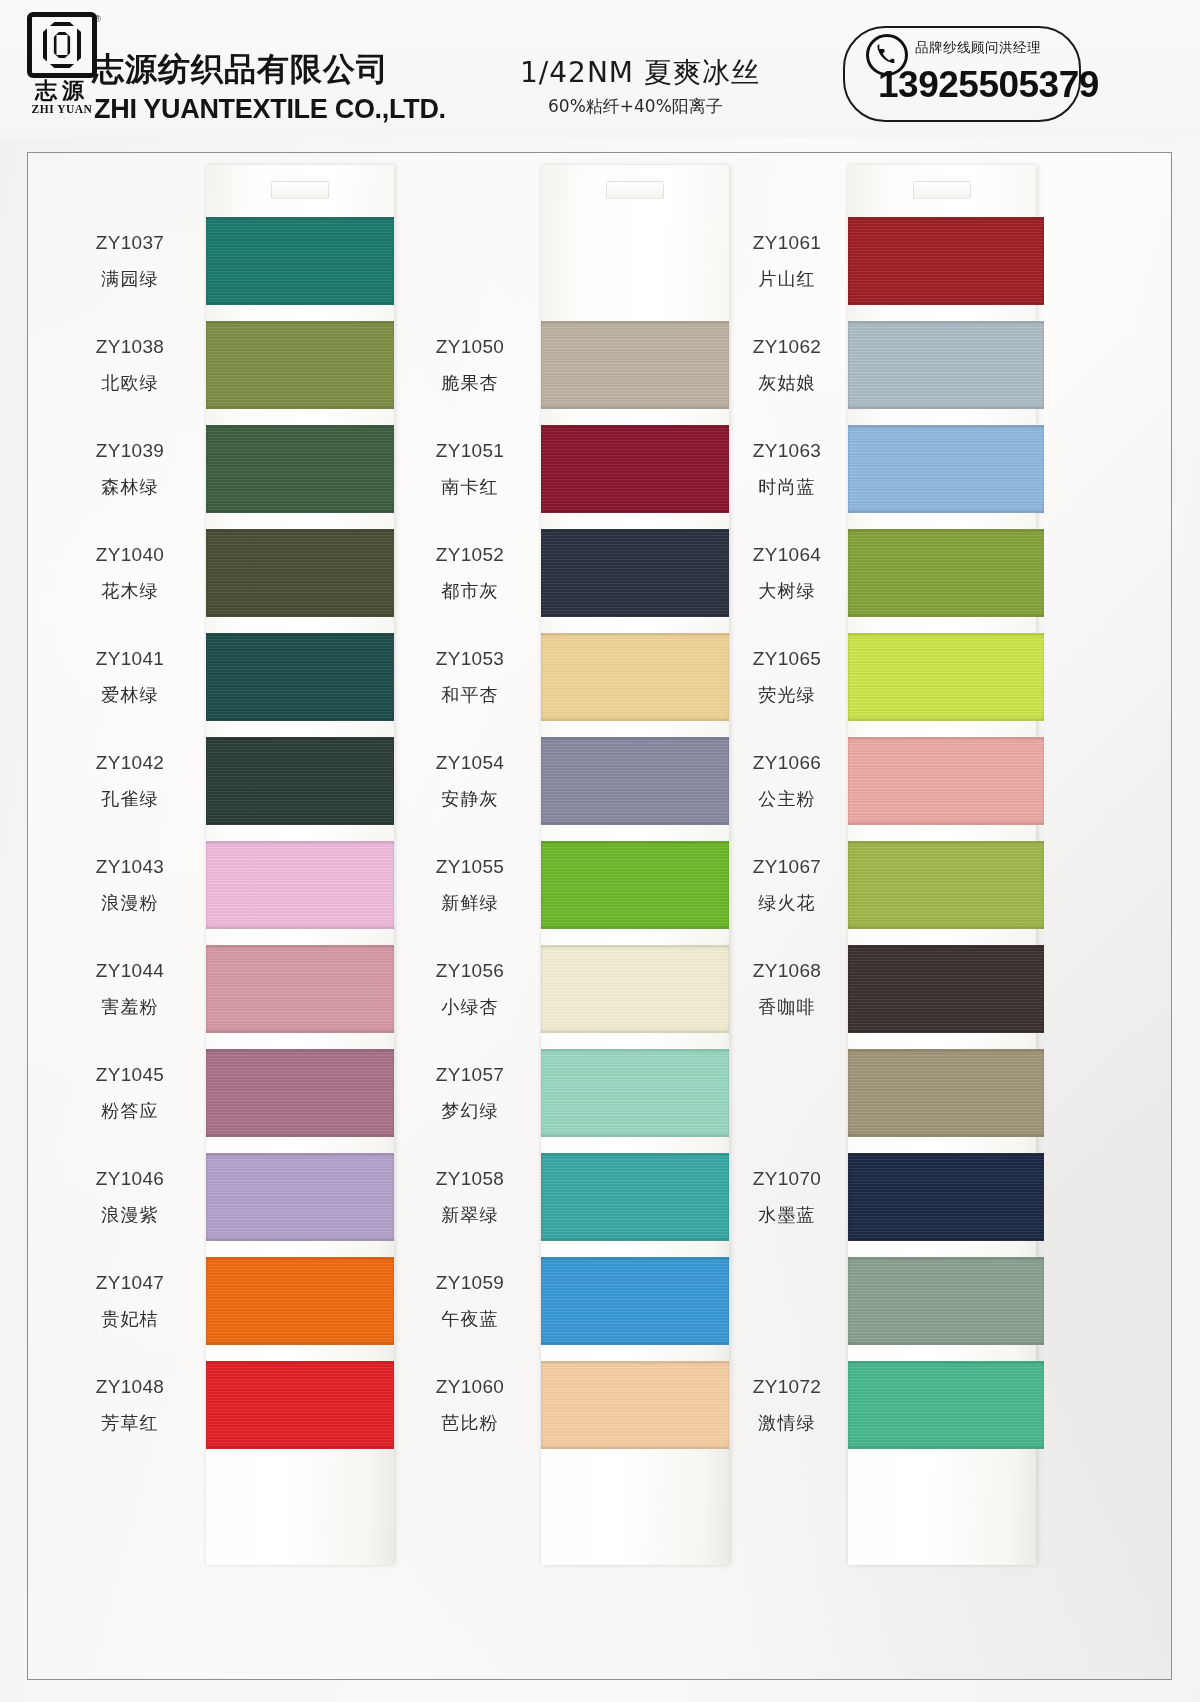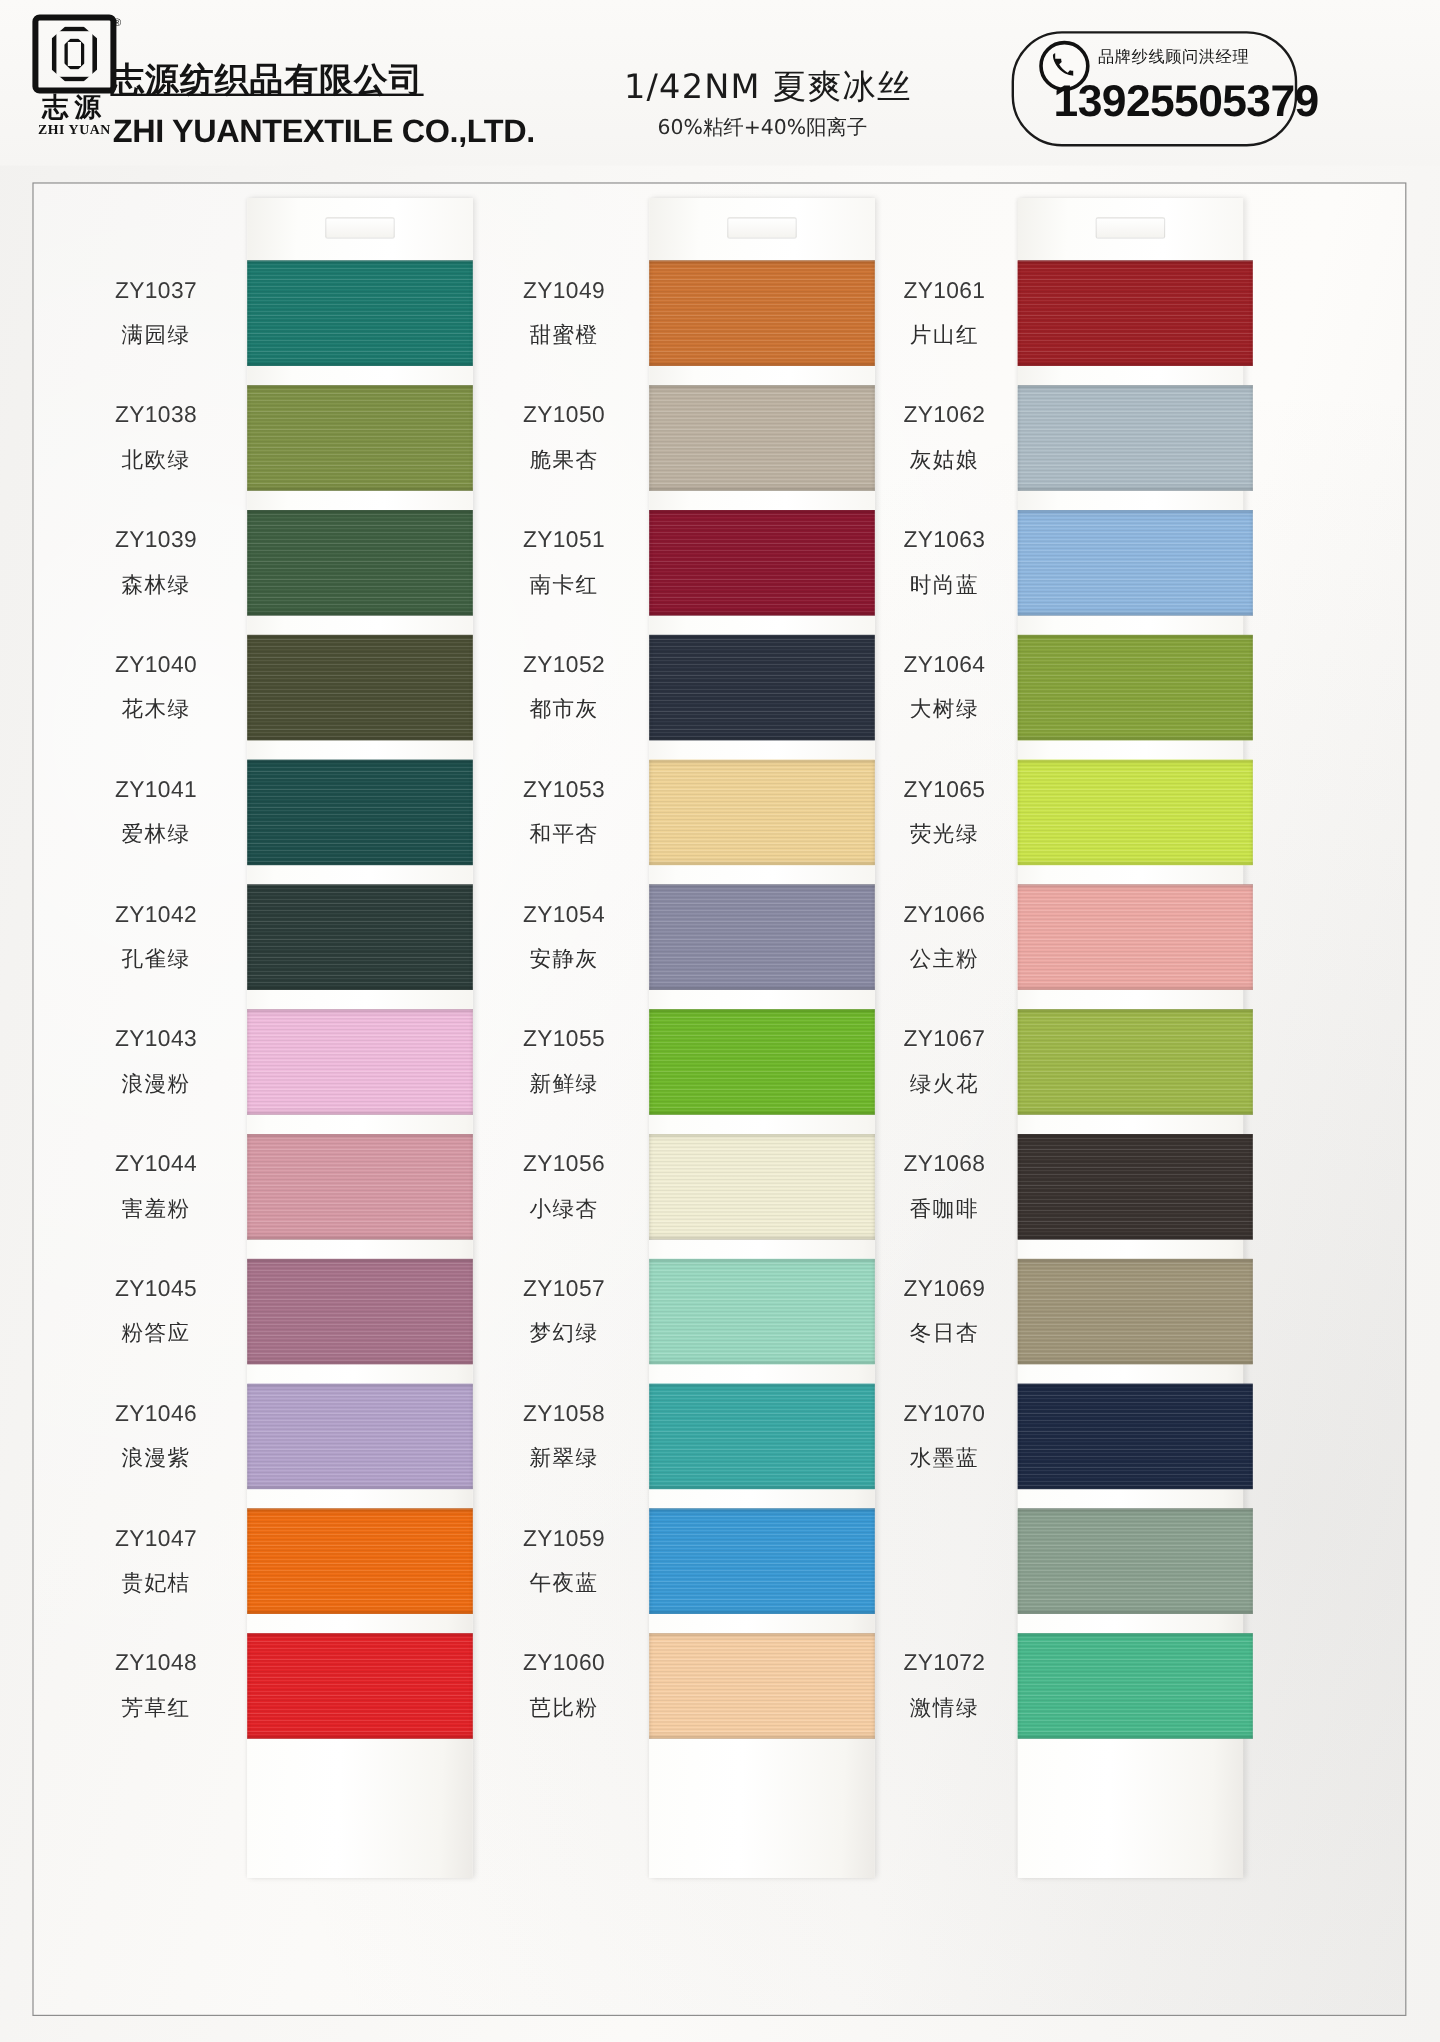--- a/index.html
+++ b/index.html
@@ -79,26 +79,25 @@
     font-size: 11.5px;
     font-weight: bold;
     color: #111;
     letter-spacing: 0.5px;
     margin-top: 1px;
   }
   .company-cn {
     position: absolute;
     left: 92px; top: 48px;
     font-family: "DejaVu Sans", sans-serif;
-    font-size: 28px;
+    font-size: 32px;
     font-weight: bold;
     color: #141414;
     letter-spacing: 1px;
     white-space: nowrap;
-    text-decoration: underline;
   }
   .company-en {
     position: absolute;
     left: 94px; top: 94px;
     font-family: "Liberation Sans", sans-serif;
     font-size: 27px;
     font-weight: bold;
     color: #141414;
     letter-spacing: -0.3px;
     white-space: nowrap;
@@ -394,27 +393,20 @@
             <div class="code">ZY1048</div>
             <div class="name">芳草红</div>
           </div>
           <div class="swatch" style="background-color: rgb(227, 34, 39);"></div>
         </div>
       </div>
     <div class="column col-2" id="column-2">
       <div class="card-strip">
         <div class="card-tab"></div>
       </div>
-    <div class="row" style="top: 56px;">
-          <div class="row-label">
-            <div class="code">ZY1049</div>
-            <div class="name">甜蜜橙</div>
-          </div>
-          <div class="swatch" style="background-color: rgb(205, 116, 52);"></div>
-        </div>
         <div class="row" style="top: 160px;">
           <div class="row-label">
             <div class="code">ZY1050</div>
             <div class="name">脆果杏</div>
           </div>
           <div class="swatch" style="background-color: rgb(190, 179, 163);"></div>
         </div>
         <div class="row" style="top: 264px;">
           <div class="row-label">
             <div class="code">ZY1051</div>
@@ -540,24 +532,20 @@
           <div class="swatch swatch-wide" style="background-color: rgb(159, 184, 75);"></div>
         </div>
         <div class="row" style="top: 784px;">
           <div class="row-label">
             <div class="code">ZY1068</div>
             <div class="name">香咖啡</div>
           </div>
           <div class="swatch swatch-wide" style="background-color: rgb(58, 51, 48);"></div>
         </div>
         <div class="row" style="top: 888px;">
-          <div class="row-label">
-            <div class="code">ZY1069</div>
-            <div class="name">冬日杏</div>
-          </div>
           <div class="swatch swatch-wide" style="background-color: rgb(160, 150, 122);"></div>
         </div>
         <div class="row" style="top: 992px;">
           <div class="row-label">
             <div class="code">ZY1070</div>
             <div class="name">水墨蓝</div>
           </div>
           <div class="swatch swatch-wide" style="background-color: rgb(30, 42, 68);"></div>
         </div>
         <div class="row" style="top: 1096px;">

